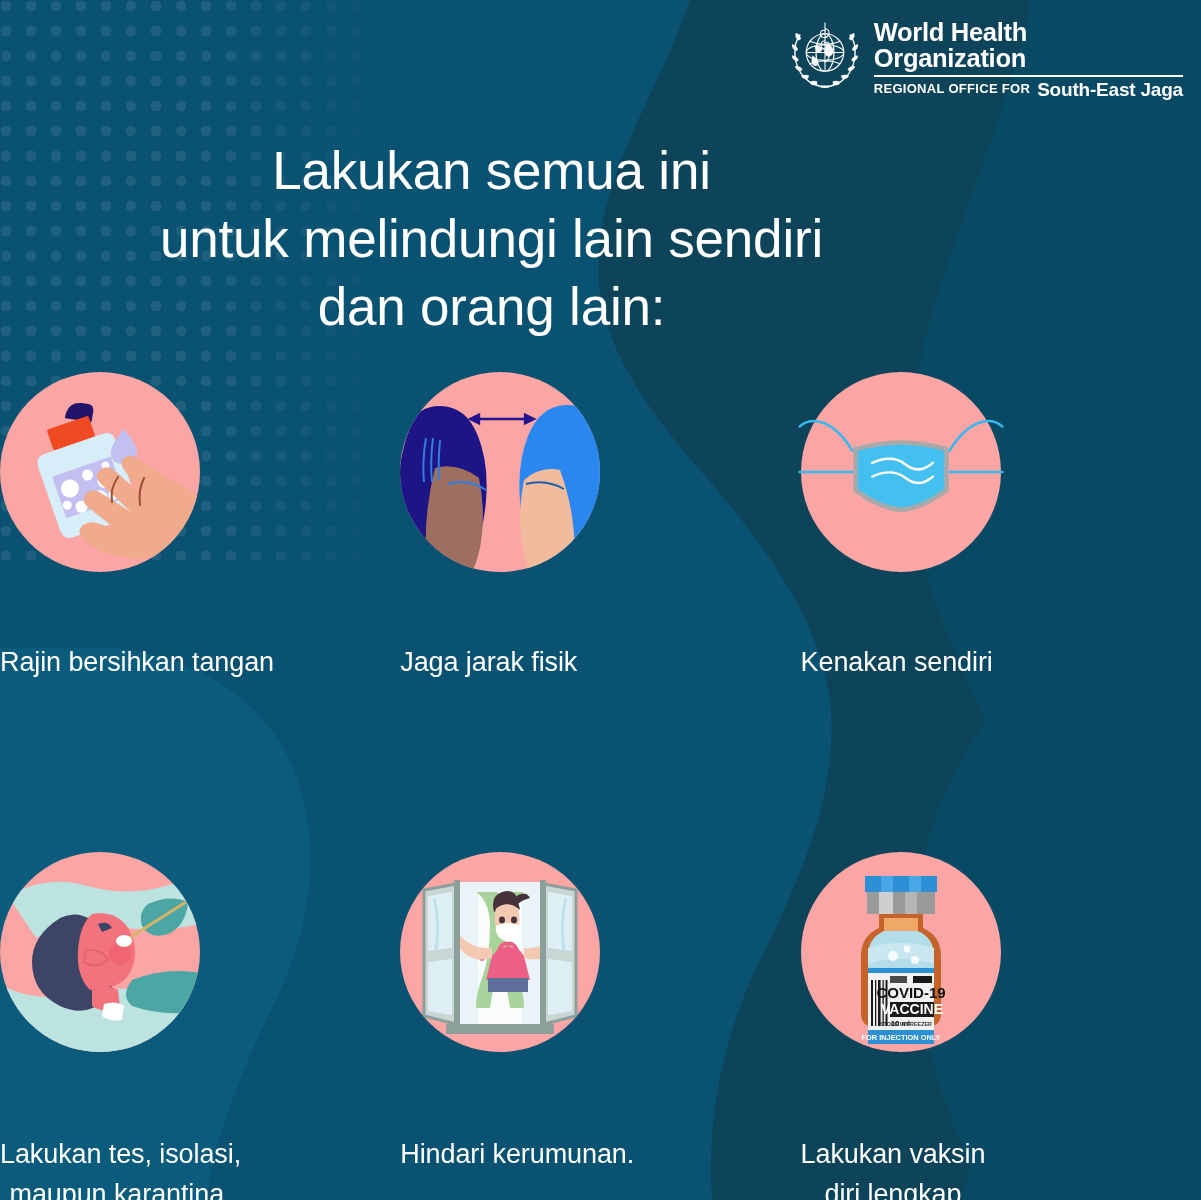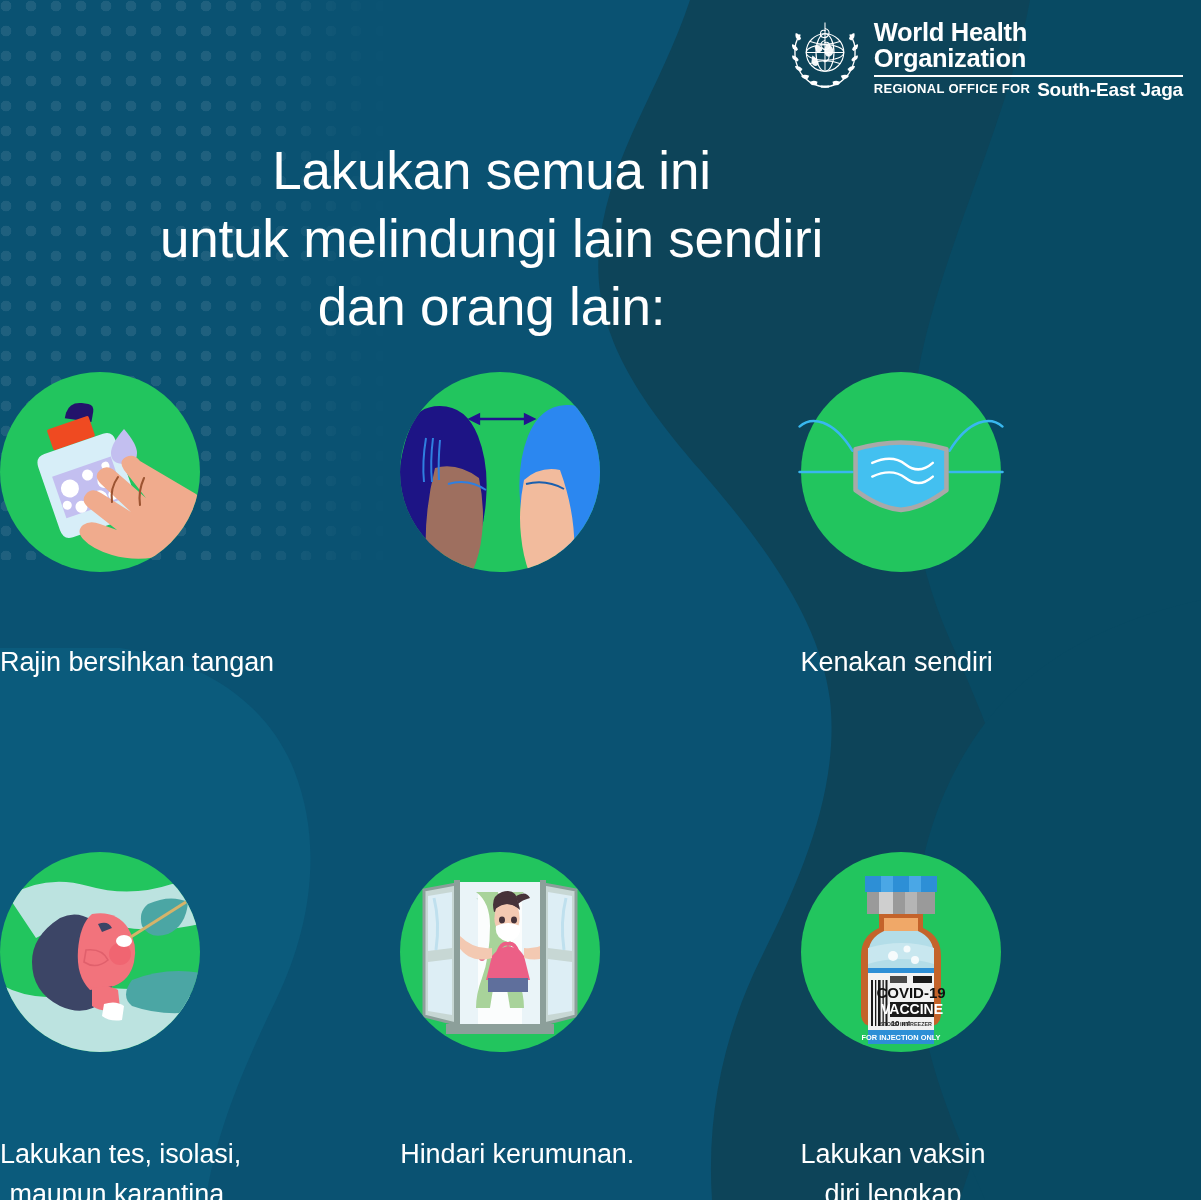--- a/index.html
+++ b/index.html
@@ -56,21 +56,21 @@
   .title span{display:block;}
 
   
   .grid{position:absolute;top:372px;left:0;width:1201px;}
   .row{display:flex;}
   .cell{position:relative;display:flex;flex-direction:column;align-items:flex-start;gap:29px;}
   .r1 .cell{width:400.3px;}
   .r2 .cell{width:400.3px;}
   .circle{
     position:relative;width:200px;height:200px;border-radius:50%;
-    background:#22c55e;overflow:visible;
+    background:#fca5a5;overflow:visible;
   }
   .circle svg{position:absolute;top:0;left:0;overflow:visible;}
   .caption{
     color:#ffffff;text-align:center;font-size:27px;line-height:40px;
     font-weight:400;letter-spacing:-0.1px;
   }
   .r1 .caption{margin-top:41px;}
   .r2 .caption{margin-top:53px;}
   .r2{margin-top:170px;}
 </style>
@@ -212,20 +212,23 @@
               <path d="M196,52 q-8,-20 -30,-19 q-26,1 -38,31 q-11,28 -8,64 q2,30 13,52 l70,0 q8,-48 0,-84 q-3,-28 -7,-44 z" fill="#2b87f0"></path>
               <path d="M160,98 q-20,-4 -36,10 q-6,30 -3,56 q2,20 8,36 l44,0 q6,-50 -13,-102 z" fill="#f2bb9d"></path>
               <path d="M126,112 q20,-5 38,5" fill="none" stroke="#1a5fae" stroke-width="2"></path>
               <g stroke="#23138f" stroke-width="2.3" fill="#23138f">
                 <line x1="76" y1="47" x2="128" y2="47"></line>
                 <path d="M70,47 l9,-4.5 v9 z"></path>
                 <path d="M134,47 l-9,-4.5 v9 z"></path>
               </g>
             </g>
           </svg>
+        </div>
+        <div class="caption">
+          <div>Jaga jarak fisik</div>
         </div>
       </div>
 
       <div class="cell">
         <div class="circle">
           <svg width="200" height="200" viewBox="-32 0 264 200">
             <g fill="none" stroke="#39b7ef" stroke-width="3.2" stroke-linecap="round">
               <path d="M36,72 C10,30 -18,26 -34,40"></path>
               <path d="M164,72 C190,30 218,26 234,40"></path>
               <path d="M36,100 C8,100 -16,100 -34,100"></path>

